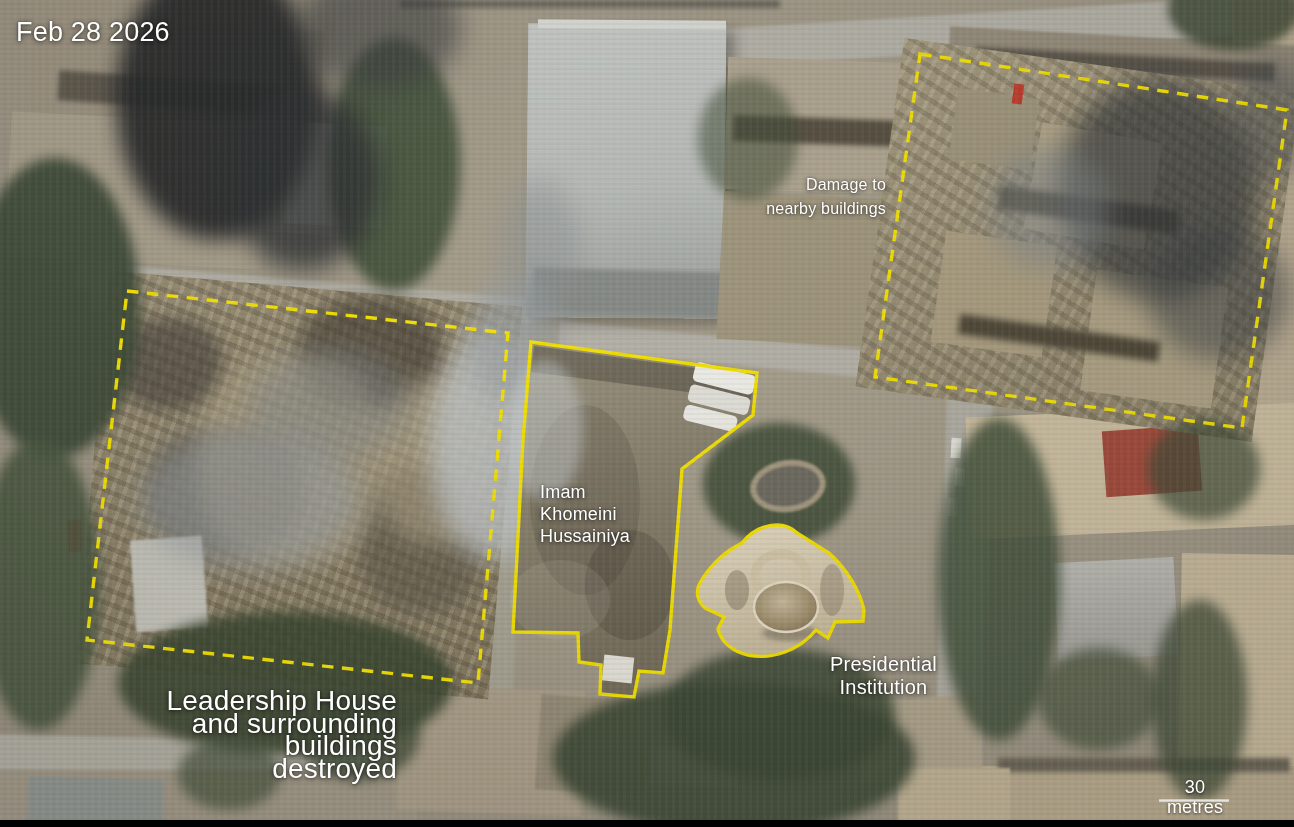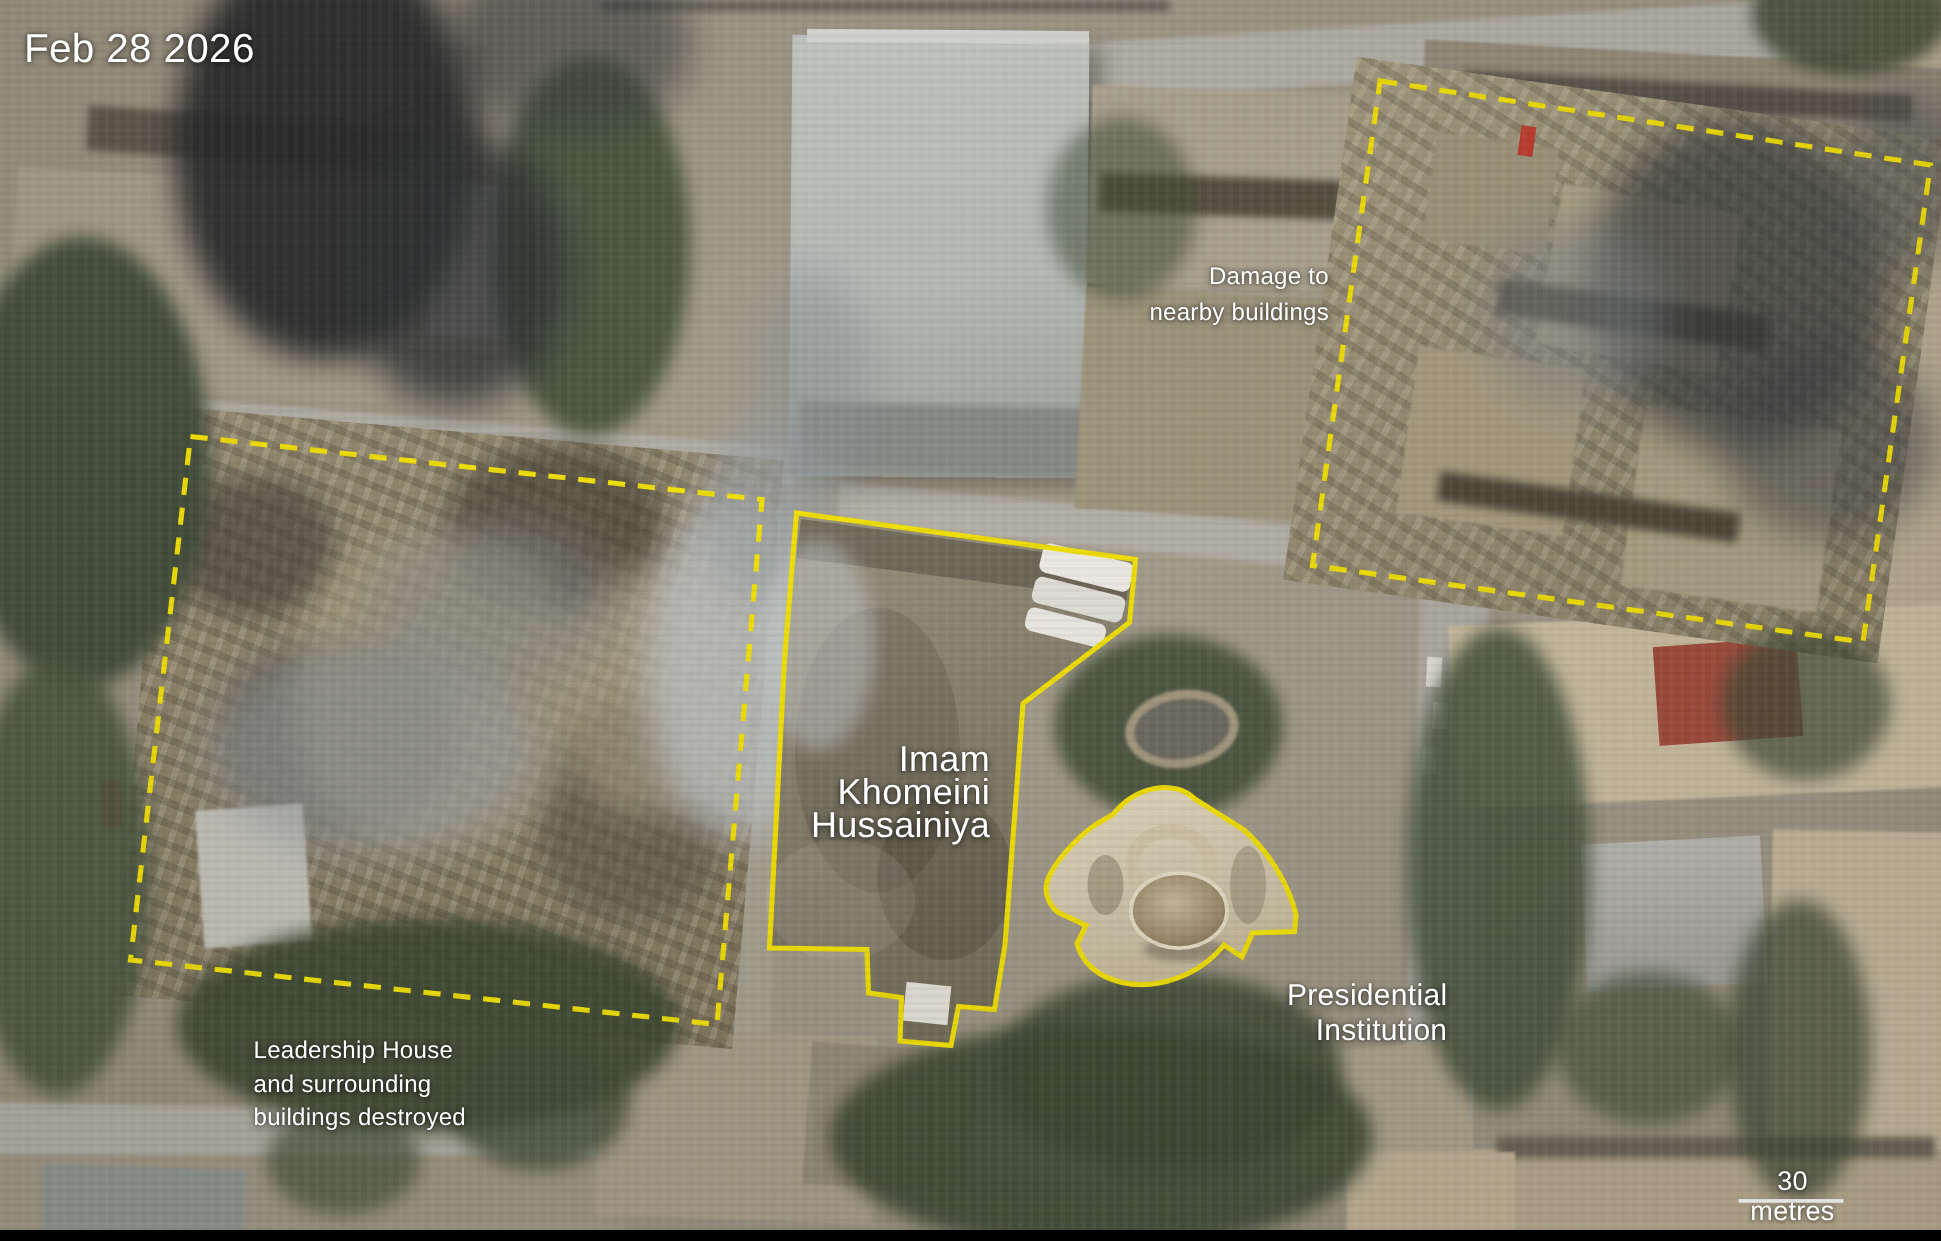--- a/index.html
+++ b/index.html
@@ -20,23 +20,23 @@
   #anno{position:absolute;inset:0;}
   .dashed{fill:none;stroke:var(--accent,#f8e600);stroke-width:3.4;stroke-dasharray:11.5 8.5;}
   .solidln{stroke:var(--accent,#f8e600);stroke-width:3.4;stroke-linejoin:miter;}
   .lbl{
     position:absolute;color:#fff;white-space:pre-line;
     text-shadow:0 1px 5px rgba(0,0,0,.65), 0 0 2px rgba(0,0,0,.4);
     letter-spacing:.2px;
   }
   #date-label{left:16px;top:16px;font-size:27px;line-height:32px;}
   #lbl-damage{right:408px;top:173px;font-size:16px;line-height:24px;text-align:right;}
-  #lbl-imam{left:540px;top:496px;width:120px;font-size:24px;line-height:22px;text-align:right;}
-  #lbl-pres{left:830px;top:653px;font-size:20px;line-height:23px;text-align:right;margin-left:28px;}
-  #lbl-leader{left:169px;top:690px;width:240px;font-size:16px;line-height:22.5px;text-align:left;}
+  #lbl-imam{left:540px;top:481px;width:120px;font-size:18px;line-height:22px;text-align:left;}
+  #lbl-pres{left:830px;top:653px;font-size:20px;line-height:23px;text-align:center;}
+  #lbl-leader{left:157px;top:690px;width:240px;font-size:28px;line-height:22.5px;text-align:right;}
   #scale-label{left:1159px;top:777px;width:72px;font-size:18px;line-height:20px;text-align:center;text-shadow:0 1px 3px rgba(0,0,0,.7);}
 </style>
 </head>
 <body>
 
 <div id="stage">
 
   <div id="sat">
       <div class="b" style="left:400px;top:0;width:380px;height:8px;background:#55544c;filter:blur(2px);opacity:.7"></div>
       <div class="b" style="left:676px;top:12px;width:640px;height:38px;background:#b6b3aa;transform:rotate(-3.5deg);filter:blur(1.5px)"></div>

